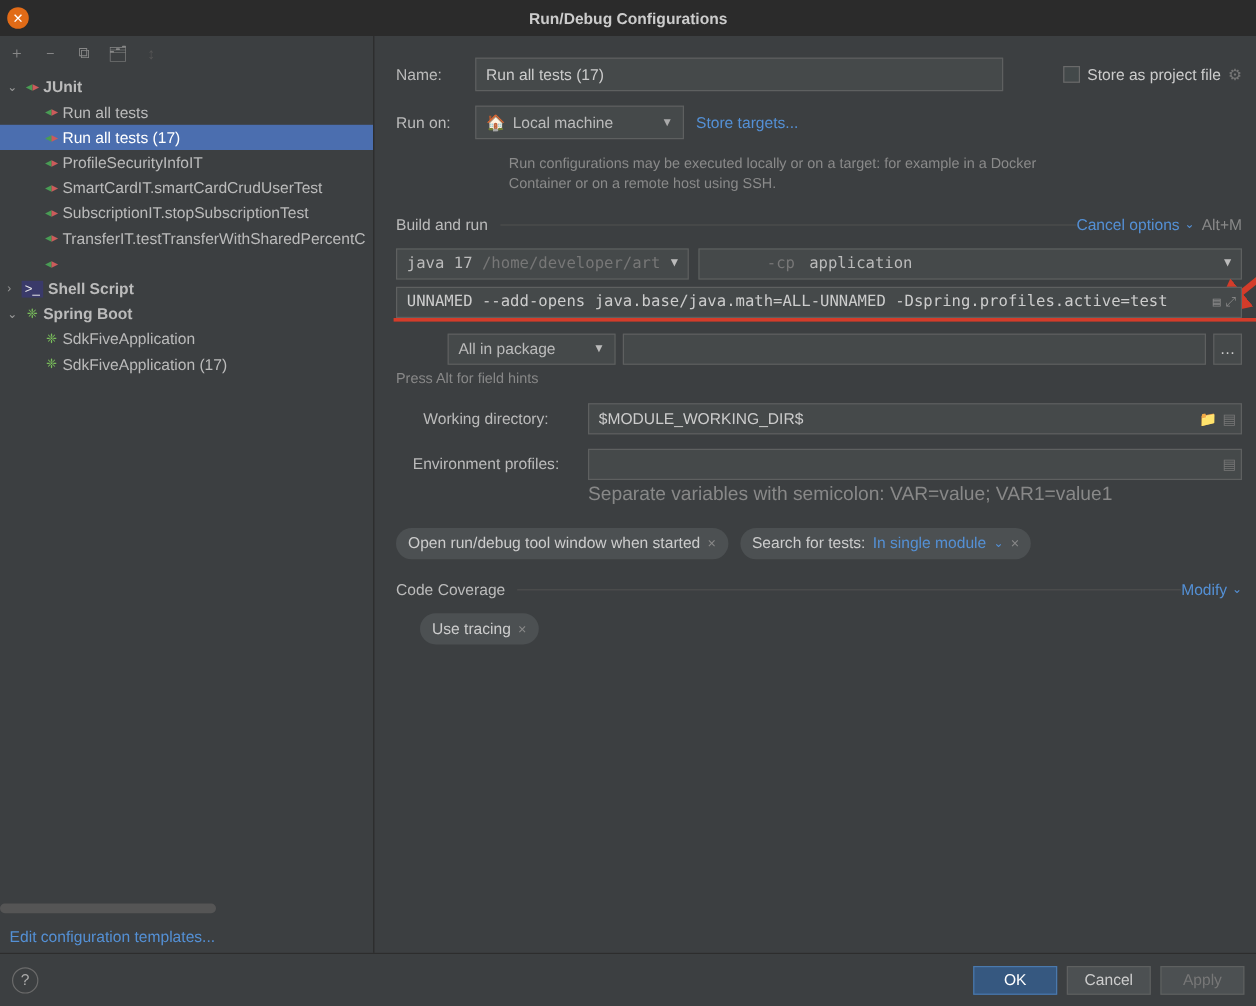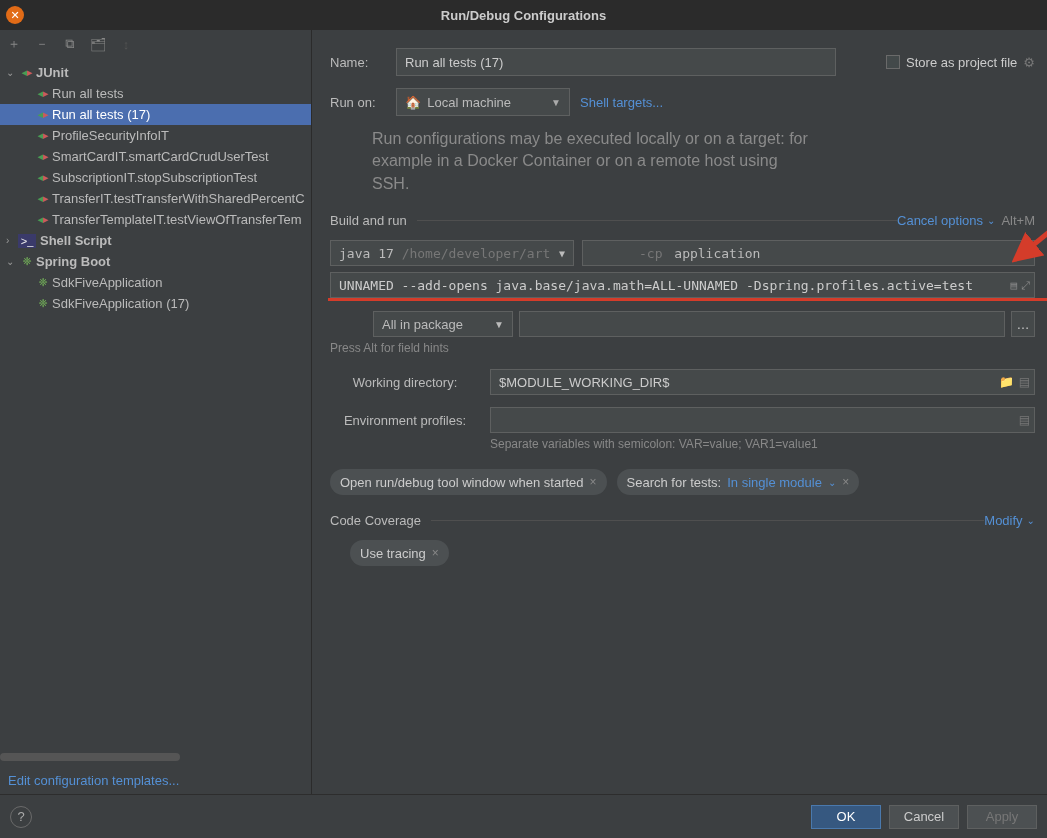--- a/index.html
+++ b/index.html
@@ -84,21 +84,21 @@
     .checkbox-box { width: 14px; height: 14px; border: 1px solid #6a6a6a; background: #43494a; }
     .gear { color: #777; }
     .runon-select {
       display: flex; align-items: center; gap: 6px;
       background: #45494a; border: 1px solid #5e6060;
       height: 28px; padding: 0 8px; width: 174px;
       justify-content: space-between;
     }
     .runon-select .chev { color: #aaa; font-size: 10px; }
     .link { color: #5490d5; cursor: pointer; }
-    .hint-text { color: #8a8a8a; font-size: 16px; margin-left: 42px; max-width: 440px; line-height: 1.4; }
+    .hint-text { color: #8a8a8a; font-size: 12px; margin-left: 94px; max-width: 440px; line-height: 1.4; }
     .section-divider { display: flex; align-items: center; margin: 18px 0 12px 0; }
     .section-title { color: #bbbbbb; white-space: nowrap; }
     .section-line { flex: 1; height: 1px; background: #4f4f4f; margin-left: 10px; }
     .modify-link { color: #5490d5; display: flex; align-items: center; gap: 4px; cursor: pointer; }
     .shortcut-hint { color: #888; margin-left: 6px; }
     .mono { font-family: "Consolas", "Menlo", monospace; font-size: 13px; }
     .build-row { display: flex; gap: 8px; margin-bottom: 6px; }
     .sdk-select {
       background: #45494a; border: 1px solid #5e6060; height: 26px;
       display: flex; align-items: center; padding: 0 8px; width: 244px;
@@ -125,21 +125,21 @@
       background: #45494a; border: 1px solid #5e6060; height: 26px;
       width: 140px; display: flex; align-items: center; justify-content: space-between;
       padding: 0 8px;
     }
     .pkg-input { flex:1; background: #45494a; border: 1px solid #5e6060; height: 26px; }
     .dots-btn { width: 24px; height: 26px; background: #45494a; border: 1px solid #5e6060; display:flex; align-items:center; justify-content:center; color:#ccc; cursor:pointer; }
     .field-hint { color: #888; font-size: 12px; margin-bottom: 14px; }
     .label-wide { width: 150px; text-align: center; }
     .wd-input { flex:1; height:26px; background:#45494a; border:1px solid #5e6060; color:#ccc; padding:0 28px 0 8px; position:relative; display:flex; align-items:center; }
     .wd-input .trail-icons { position:absolute; right:4px; display:flex; gap:4px; color:#777; font-size:12px; }
-    .sep-hint { color:#888; font-size:12px; margin-left:160px; margin-top:4px; margin-bottom:18px; }
+    .sep-hint { color:#888; font-size:16px; margin-left:160px; margin-top:4px; margin-bottom:18px; }
     .chip {
       background: #4c5052; border-radius: 14px; height: 26px;
       display: inline-flex; align-items: center; padding: 0 10px;
       color: #ccc; gap: 6px;
     }
     .chip .x { color: #888; font-size: 12px; cursor:pointer; }
     .chips-row { display: flex; gap: 10px; margin-bottom: 14px; align-items: center; }
     .chip .blue { color: #5490d5; }
     .footer {
       border-top: 1px solid #2d2d2d;
@@ -205,21 +205,20 @@
       <div class="tree-row child">
         <span class="glyph junit-glyph">◂<span class="red">▸</span></span>
         <span>SubscriptionIT.stopSubscriptionTest</span>
       </div>
       <div class="tree-row child">
         <span class="glyph junit-glyph">◂<span class="red">▸</span></span>
         <span>TransferIT.testTransferWithSharedPercentC</span>
       </div>
       <div class="tree-row child">
         <span class="glyph junit-glyph">◂<span class="red">▸</span></span>
-        <span>TransferTemplateIT.testViewOfTransferTem</span>
       </div>
       <div class="tree-row">
         <span class="arrow">›</span>
         <span class="glyph shell-glyph">&gt;_</span>
         <span style="font-weight:bold; margin-left:4px">Shell Script</span>
       </div>
       <div class="tree-row">
         <span class="arrow">⌄</span>
         <span class="glyph spring-glyph">❈</span>
         <span style="font-weight:bold">Spring Boot</span>
@@ -252,21 +251,21 @@
 
       <div class="row">
         <span class="label">Run on:</span>
         <div class="runon-select">
           <span style="display:flex; gap:6px; align-items:center">
             <span>🏠</span>
             <span>Local machine</span>
           </span>
           <span class="chev">▼</span>
         </div>
-        <span class="link">Shell targets...</span>
+        <span class="link">Store targets...</span>
       </div>
       <div class="hint-text">Run configurations may be executed locally or on a target: for example in a Docker Container or on a remote host using SSH.</div>
 
       <div class="section-divider">
         <span class="section-title">Build and run</span>
         <div class="section-line"></div>
         <span class="modify-link">
           <span>Cancel options</span>
           <span style="font-size:10px">⌄</span>
         </span>

